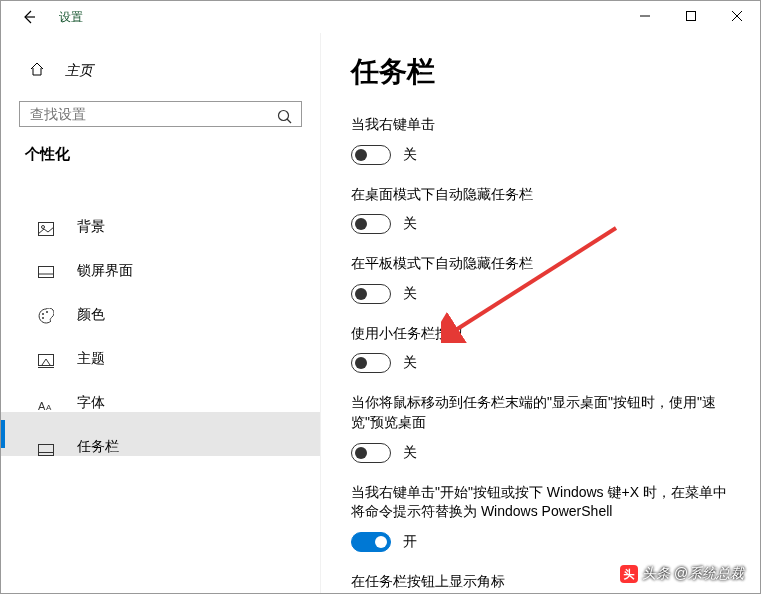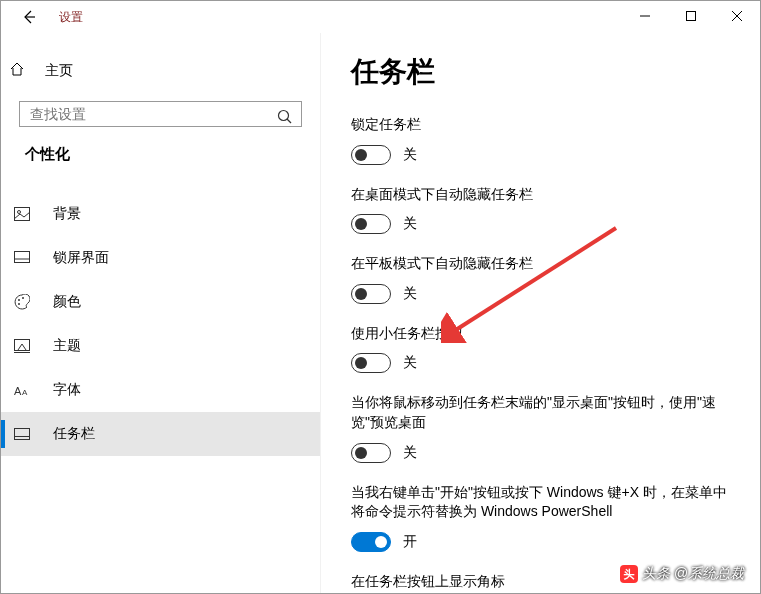--- a/index.html
+++ b/index.html
@@ -1,31 +1,31 @@
 <!DOCTYPE html>
 <html><head>
   <meta charset="utf-8">
   <style>
     * { margin: 0; padding: 0; box-sizing: border-box; font-family: "Microsoft YaHei", "Segoe UI", sans-serif; }
     body { background: #fff; width: 761px; height: 594px; overflow: hidden; position: relative; border: 1px solid #999; }
     .titlebar { height: 32px; display: flex; align-items: center; padding-left: 14px; }
     .back-btn { width: 28px; height: 28px; display: flex; align-items: center; justify-content: center; cursor: pointer; margin-right: 16px; }
-    .app-title { font-size: 12px; color: #7f1d1d; }
+    .app-title { font-size: 12px; color: #14532d; }
     .window-controls { position: absolute; top: 0; right: 0; display: flex; }
     .wc-btn { width: 46px; height: 30px; display: flex; align-items: center; justify-content: center; cursor: pointer; }
     .main { display: flex; height: calc(100% - 32px); }
     .sidebar { width: 320px; padding: 22px 0 0 0; border-right: 1px solid #f1f1f1; }
-    .home { display: flex; align-items: center; padding: 6px 0 6px 8px; margin-bottom: 14px; cursor: pointer; }
+    .home { display: flex; align-items: center; padding: 6px 0 6px 28px; margin-bottom: 14px; cursor: pointer; font-style: italic; }
     .home .icon { margin-right: 20px; }
     .home .label { font-size: 14px; }
     .search-wrap { margin: 0 18px 18px 18px; position: relative; }
     .search { width: 100%; height: 26px; border: 1px solid #999; padding: 0 34px 0 10px; font-size: 14px; outline: none; }
     .search-icon { position: absolute; right: 8px; top: 7px; }
     .section-title { font-size: 15px; font-weight: 600; padding-left: 24px; margin-bottom: 28px; }
-    .side-item { display: flex; align-items: center; height: 44px; padding-left: 12px; cursor: pointer; position: relative; }
+    .side-item { display: flex; align-items: flex-end; height: 44px; padding-left: 36px; cursor: pointer; position: relative; }
     .side-item .icon { width: 18px; margin-right: 22px; display: flex; align-items: center; justify-content: center; }
     .side-item .label { font-size: 14px; }
     .side-item.active::before { content: ""; position: absolute; left: 0; top: 8px; bottom: 8px; width: 4px; background: #0078d4; }
     .side-item.active { background: #e6e6e6; }
     .content { flex: 1; padding: 20px 28px 0 30px; overflow-y: auto; position: relative; }
     .page-title { font-size: 28px; font-weight: 600; margin-bottom: 24px; }
     .setting { margin-bottom: 20px; }
     .setting-label { font-size: 14px; margin-bottom: 10px; line-height: 1.4; }
     .toggle-row { display: flex; align-items: center; gap: 12px; }
     .toggle { width: 40px; height: 20px; border: 1px solid #333; border-radius: 10px; position: relative; cursor: pointer; }
@@ -146,21 +146,21 @@
           </svg>
         </span>
       <span class="label">任务栏</span>
     </div>
   </div>
 
   <div class="content">
     <div class="page-title">任务栏</div>
 
     <div class="setting">
-      <div class="setting-label">锁定任务栏</div>
+      <div class="setting-label">当我右键单击</div>
       <div class="toggle-row">
         <div class="toggle off">
             <div class="knob"></div>
           </div>
         <span class="toggle-state">关</span>
       </div>
     </div>
 
     <div class="setting">
       <div class="setting-label">在桌面模式下自动隐藏任务栏</div>

